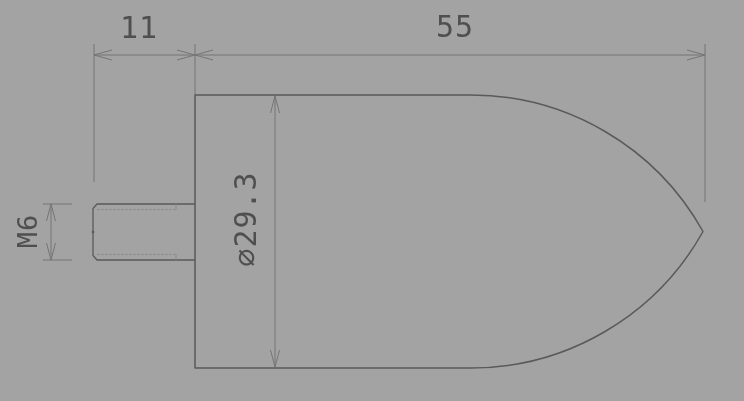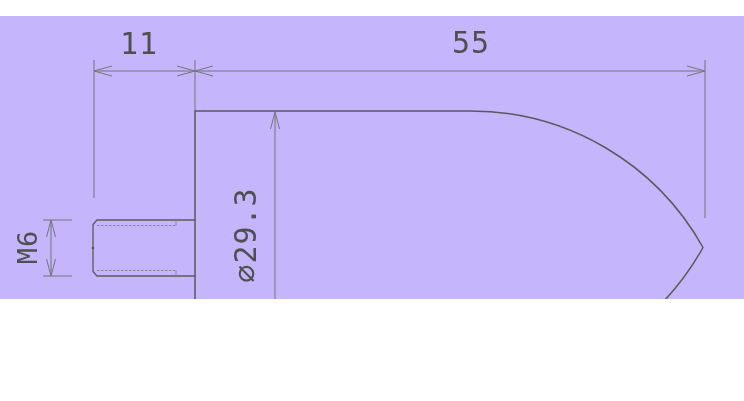--- a/index.html
+++ b/index.html
@@ -4,24 +4,23 @@
 <style>
   html, body {
     margin: 0;
     padding: 0;
     background: #ffffff;
     font-family: "DejaVu Sans Mono", "DejaVu Sans", monospace;
   }
   .canvas {
     position: relative;
     width: 744px;
-    height: 283px;
-    background: #c4b5fd;
+    height: 401px;
+    background: #a3a3a3;
     overflow: hidden;
-    margin-top: 16px;
   }
   svg.linework {
     position: absolute;
     left: 0;
     top: 0;
   }
   .dim-label {
     position: absolute;
     color: #4f4f4f;
     font-size: 30px;
@@ -83,19 +82,19 @@
         <line x1="97" y1="254.5" x2="176" y2="254.5" stroke-dasharray="2.5,1.5"></line>
         <line x1="176" y1="204" x2="176" y2="209.5"></line>
         <line x1="176" y1="254.5" x2="176" y2="260"></line>
       </g>
       <circle cx="93" cy="232" r="1.3" fill="#5a5a5a" stroke="none"></circle>
     </g>
   </svg>
 
   <div class="dim-label" style="left:139px; top:28px;">11</div>
 
-  <div class="dim-label" style="left:471px; top:27px;">55</div>
+  <div class="dim-label" style="left:455px; top:27px;">55</div>
 
   <div class="dim-label rot small" style="left:27px; top:231px;">M6</div>
 
   <div class="dim-label rot" style="left:246px; top:219px;">⌀29.3</div>
 
 </div>
 
 </body></html>

